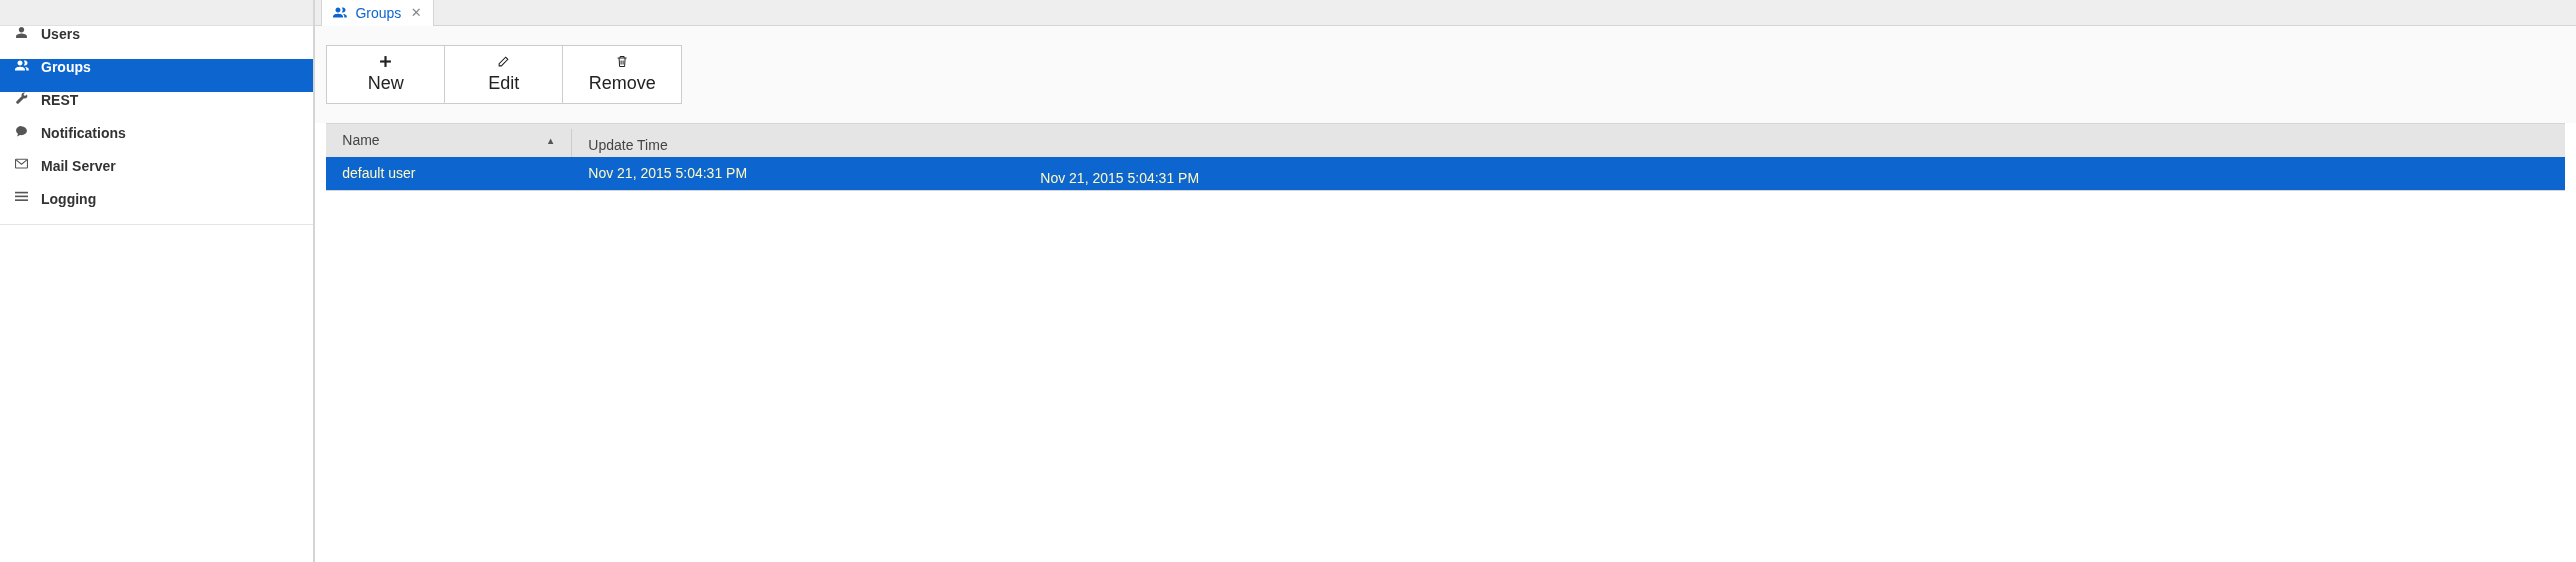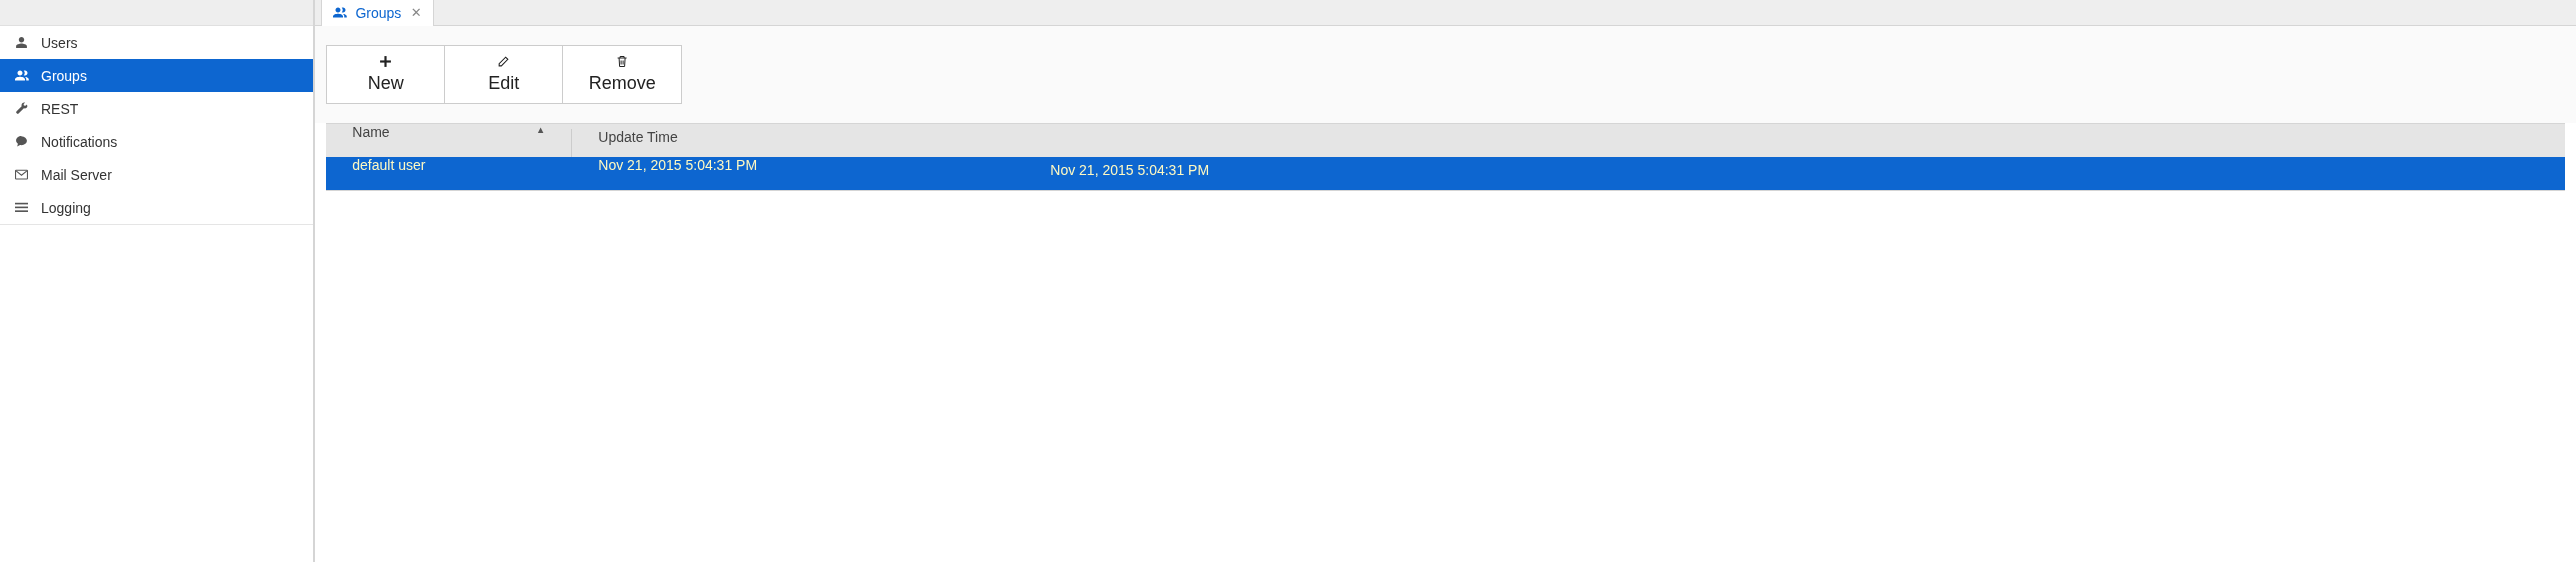--- a/index.html
+++ b/index.html
@@ -2,21 +2,21 @@
 <html><head>
 <meta charset="utf-8">
 <style>
   * { box-sizing: border-box; margin: 0; padding: 0; }
   html, body { height: 100%; font-family: "Helvetica Neue", Arial, sans-serif; font-size: 14px; color: #333; }
   body { display: flex; }
 
   
   .sidebar { width: 314px; flex: 0 0 314px; border-right: 0.9px solid #d5d5d5; background: #fff; }
   .sidebar .header-spacer { height: 26px; background: #eee; border-bottom: 0.9px solid #e0e0e0; }
-  .sidebar-item { display: flex; align-items: center; height: 33px; padding: 0 15px; color: #333; cursor: pointer; }
+  .sidebar-item { display: flex; align-items: flex-start; height: 33px; padding: 0 15px; color: #333; cursor: pointer; font-weight: bold; }
   .sidebar-item .icon { width: 26px; display: flex; justify-content: flex-start; align-items: center; color: #555; }
   .sidebar-item .label { font-size: 14px; }
   .sidebar-item.active { background: #0d66d0; color: #fff; }
   .sidebar-item.active .icon { color: #fff; }
   .sidebar-divider { height: 0.9px; background: #e5e5e5; }
 
   
   .main { flex: 1; display: flex; flex-direction: column; border-left: 0.9px solid #d5d5d5; }
   .tab-bar { height: 26px; background: #eee; display: flex; align-items: flex-end; border-bottom: 0.9px solid #d5d5d5; }
   .tab { background: #fff; border: 0.9px solid #d5d5d5; border-bottom: none; height: 27px; display: flex; align-items: center; padding: 0 11.3px; margin-left: 5.6px; margin-bottom: -0.9px; gap: 7.5px; }
@@ -26,21 +26,21 @@
 
   .toolbar-wrap { padding: 19px 11.3px 19px 11.3px; background: #fafafa; }
   .toolbar { display: inline-flex; border: 0.9px solid #ccc; background: #fff; }
   .toolbar button { width: 118px; background: #fff; border: none; border-right: 0.9px solid #ccc; padding: 9.4px 0 8.5px 0; cursor: pointer; display: flex; flex-direction: column; align-items: center; gap: 4.7px; font-size: 18px; color: #222; }
   .toolbar button:last-child { border-right: none; text-align: center; }
   .toolbar button .icon { font-size: 15px; color: #222; display: flex; }
 
   .table { display: flex; flex-direction: column; border-top: 0.9px solid #d5d5d5; border-bottom: 0.9px solid #d5d5d5; margin: 0 11.3px; }
   .table-header, .table-row { display: flex; align-items: center; }
   .table-header { background: #e5e5e5; color: #444; font-weight: 500; height: 33px; }
-  .th, .td { padding: 0 26px; font-size: 14px; height: 100%; display: flex; align-items: flex-start; }
+  .th, .td { padding: 0 16px; font-size: 14px; height: 100%; display: flex; align-items: center; }
   .col-name { width: 245px; }
   .col-create { width: 452px; border-left: 0.9px solid #ccc; }
   .col-update { flex: 1; border-left: 0.9px solid #ccc; margin-top: 10px; }
   .th.col-name { justify-content: space-between; }
   .sort-indicator { font-size: 9.4px; color: #555; }
   .table-row { height: 33px; }
   .table-row.selected { background: #0d66d0; color: #fef9c3; }
   .table-row.selected .td { border-left-color: transparent; }
 
   svg { display: block; }

